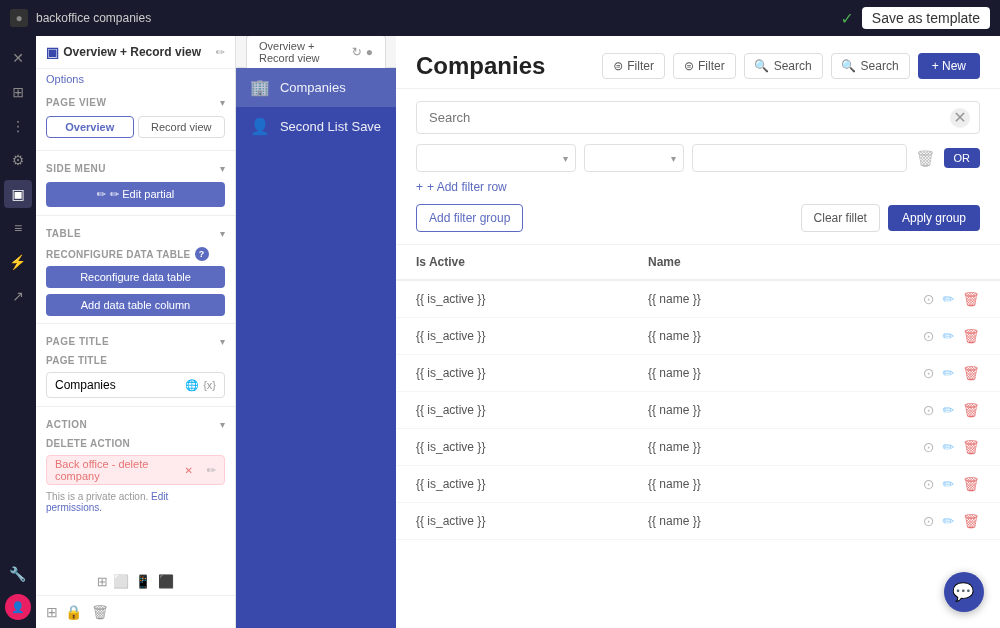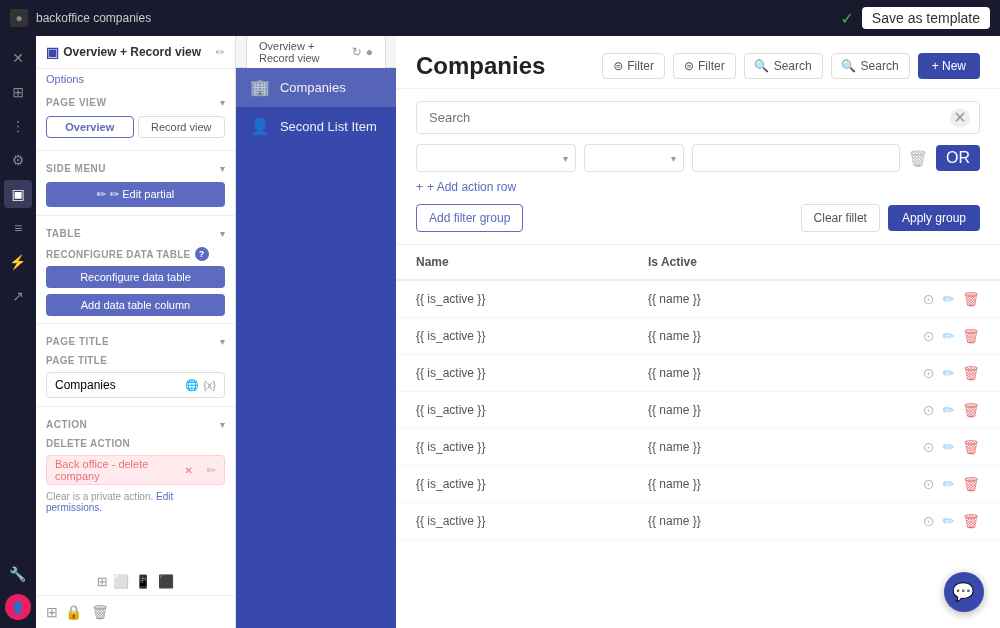--- a/index.html
+++ b/index.html
@@ -71,21 +71,21 @@
     .filter-area { padding: 12px 20px; border-bottom: 1px solid #f0f0f0; }
     .search-row { position: relative; margin-bottom: 10px; }
     .search-input { width: 100%; border: 1px solid #e0e0e0; border-radius: 4px; padding: 8px 36px 8px 12px; font-size: 13px; outline: none; }
     .search-clear { position: absolute; right: 10px; top: 50%; transform: translateY(-50%); color: #999; cursor: pointer; font-size: 16px; background: #eee; border-radius: 50%; width: 20px; height: 20px; display: flex; align-items: center; justify-content: center; }
     .filter-row { display: flex; gap: 8px; align-items: center; margin-bottom: 6px; }
     .filter-select { border: 1px solid #e0e0e0; border-radius: 4px; padding: 6px 10px; font-size: 12px; color: #555; background: #fff; min-width: 160px; appearance: none; cursor: pointer; }
     .filter-select-sm { min-width: 100px; }
     .filter-text-input { border: 1px solid #e0e0e0; border-radius: 4px; padding: 6px 10px; font-size: 12px; color: #555; flex: 1; }
     .filter-delete { color: #bbb; cursor: pointer; font-size: 16px; }
     .add-filter-row { display: flex; align-items: center; gap: 4px; color: #5c6bc0; font-size: 12px; cursor: pointer; padding: 2px 0; }
-    .or-toggle { background: #3949ab; color: white; border: none; border-radius: 4px; padding: 4px 10px; font-size: 16px; cursor: pointer; margin-left: auto; }
+    .or-toggle { background: #3949ab; color: white; border: none; border-radius: 4px; padding: 4px 10px; font-size: 11px; cursor: pointer; margin-left: auto; }
 
     .filter-actions { display: flex; align-items: center; gap: 8px; margin-top: 8px; }
     .add-filter-group-btn { border: 1px solid #5c6bc0; color: #5c6bc0; background: #fff; border-radius: 4px; padding: 6px 12px; font-size: 12px; cursor: pointer; }
     .clear-filter-btn { border: 1px solid #ddd; color: #555; background: #fff; border-radius: 4px; padding: 6px 12px; font-size: 12px; cursor: pointer; margin-left: auto; }
     .apply-filter-btn { background: #3949ab; color: white; border: none; border-radius: 4px; padding: 6px 14px; font-size: 12px; cursor: pointer; }
 
     
     .data-table { flex: 1; overflow-y: auto; }
     .table-header { display: grid; grid-template-columns: 1fr 1fr 100px; padding: 10px 20px; border-bottom: 2px solid #eee; font-weight: 700; font-size: 13px; color: #333; }
     .table-row { display: grid; grid-template-columns: 1fr 1fr 100px; padding: 10px 20px; border-bottom: 1px solid #f5f5f5; align-items: center; }
@@ -201,21 +201,21 @@
       <span class="section-label">ACTION</span>
       <span class="section-arrow">▾</span>
     </div>
     <div class="sub-section-label">DELETE ACTION</div>
     <div class="action-tag">
       <span>Back office - delete company</span>
       <span class="action-tag-x">✕</span>
       <span style="margin-left:auto; color:#aaa;">✏</span>
     </div>
     <div class="private-action-text">
-      <span>Clear is a private action.</span>
+      <span>This is a private action.</span>
       <a>Edit permissions.</a>
     </div>
 
     <div style="flex:1"></div>
 
     <div class="device-icons">
       <span class="device-icon">⊞</span>
       <span class="device-icon">⬜</span>
       <span class="device-icon">📱</span>
       <span class="device-icon">⬛</span>
@@ -237,21 +237,21 @@
           <span class="tab-action-icon">●</span>
         </div>
       </div>
     </div>
     <div class="nav-item active">
       <span class="nav-item-icon">🏢</span>
       <span>Companies</span>
     </div>
     <div class="nav-item">
       <span class="nav-item-icon">👤</span>
-      <span>Second List Item</span>
+      <span>Second List Save</span>
     </div>
   </div>
 
   <div class="content">
 
     <div class="content-header">
       <h1 class="page-heading">Companies</h1>
       <div class="header-actions">
         <button class="filter-btn">
           <span>⊜</span>
@@ -288,33 +288,33 @@
           <select class="filter-select filter-select-sm">
             <option></option>
           </select>
         </div>
         <input class="filter-text-input" type="text" style="">
         <span class="filter-delete">🗑</span>
         <button class="or-toggle">OR</button>
       </div>
       <div class="add-filter-row">
         <span>+</span>
-        <span>+ Add action row</span>
+        <span>+ Add filter row</span>
       </div>
       <div class="filter-actions">
         <button class="add-filter-group-btn">Add filter group</button>
         <button class="clear-filter-btn">Clear fillet</button>
         <button class="apply-filter-btn">Apply group</button>
       </div>
     </div>
 
     <div class="data-table">
       <div class="table-header">
+        <div class="table-cell">Is Active</div>
         <div class="table-cell">Name</div>
-        <div class="table-cell">Is Active</div>
         <div></div>
       </div>
 
       <div class="table-row">
         <div class="table-cell">{{ is_active }}</div>
         <div class="table-cell">{{ name }}</div>
         <div class="table-actions">
           <span class="action-icon">⊙</span>
           <span class="action-icon blue">✏</span>
           <span class="action-icon red">🗑</span>

